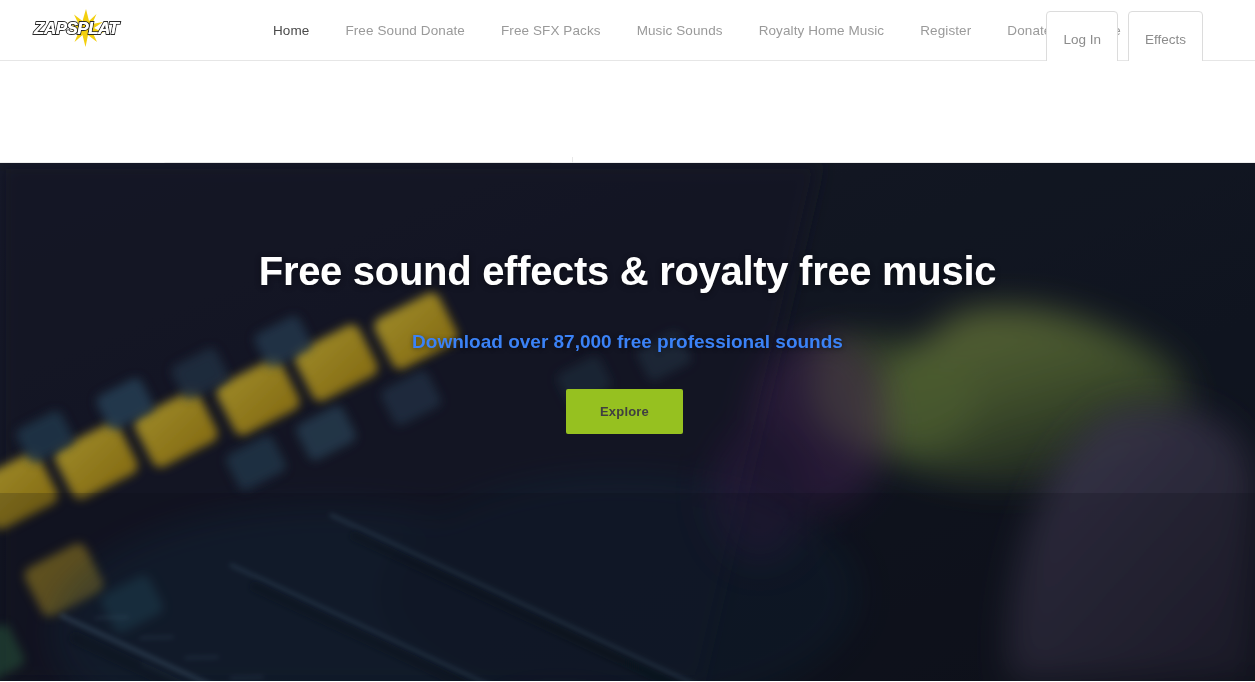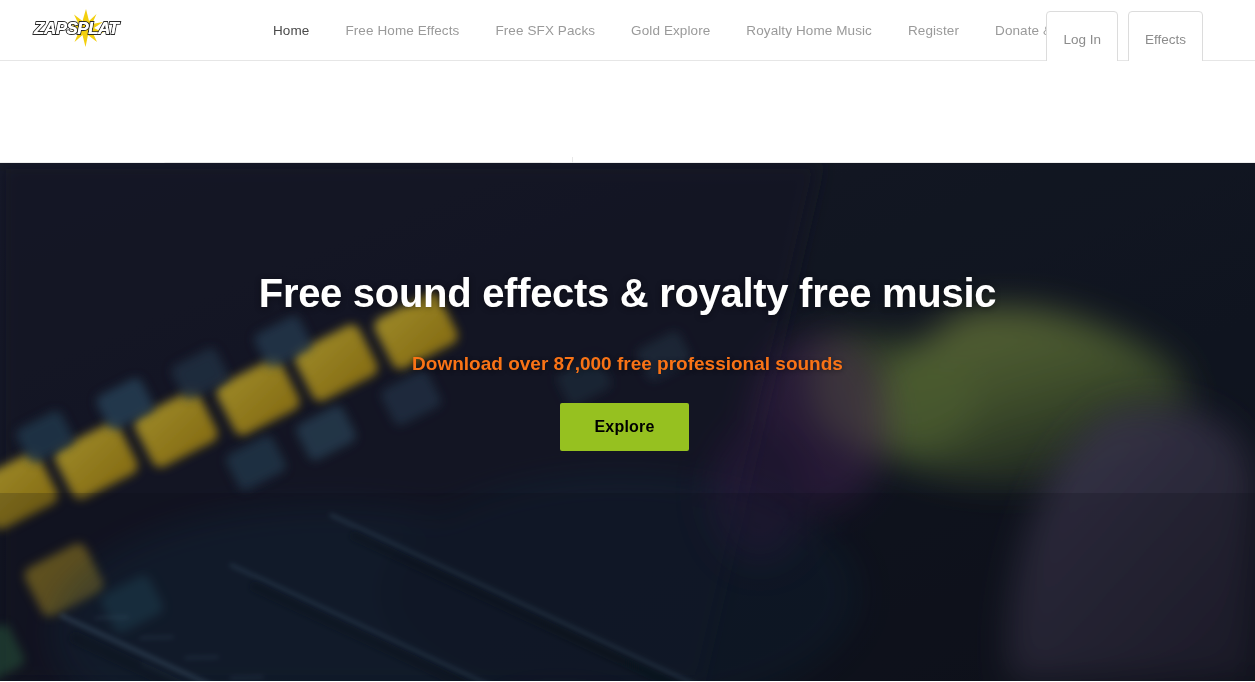--- a/index.html
+++ b/index.html
@@ -180,46 +180,47 @@
 
   .hero-content {
     position: absolute;
     left: 0; right: 0;
     top: 0;
     height: 100%;
     display: flex;
     flex-direction: column;
     align-items: center;
     justify-content: flex-start;
-    padding-top: 108px;
+    padding-top: 86px;
     z-index: 5;
+    gap: 8px;
   }
   .hero-title {
     font-size: 40px;
     font-weight: bold;
     color: #ffffff;
     letter-spacing: -0.3px;
     text-shadow: 0 1px 6px rgba(0,0,0,0.45);
     white-space: nowrap;
   }
   .hero-sub {
-    margin-top: 37px;
+    margin-top: 29px;
     font-size: 19px;
     font-weight: bold;
-    color: #f97316;
+    color: #3b82f6;
     text-shadow: 0 1px 5px rgba(0,0,0,0.45);
     white-space: nowrap;
   }
   .hero-btn {
     margin-top: 28px;
     margin-right: 6px;
     background: #96c120;
-    color: #000000;
+    color: #404040;
     border: none;
-    font-size: 16px;
+    font-size: 13px;
     font-weight: bold;
     font-family: "Liberation Sans", sans-serif;
     padding: 15px 34px;
     border-radius: 2px;
     cursor: pointer;
     letter-spacing: 0.2px;
   }
 </style>
 </head>
 <body>
@@ -231,23 +232,23 @@
       <g>
         <path d="M112 2 L118 26 L133 12 L124 32 L146 28 L128 40 L148 50 L125 48 L134 68 L116 54 L111 78 L105 54 L89 68 L97 49 L76 52 L94 40 L75 29 L97 32 L88 13 L105 26 Z" fill="#f2cc00" opacity="0.95"></path>
       </g>
       <text x="8" y="52" font-family="'Liberation Sans', sans-serif" font-size="34" font-weight="bold" font-style="italic" fill="#ffffff" stroke="#2b2b2b" stroke-width="4" paint-order="stroke" letter-spacing="-1">ZAPSPLAT</text>
       <text x="8" y="52" font-family="'Liberation Sans', sans-serif" font-size="34" font-weight="bold" font-style="italic" fill="#ffffff" letter-spacing="-1">ZAPSPLAT</text>
     </svg>
   </a>
 
   <nav class="nav">
     <a class="nav-item active" href="#">Home</a>
-    <a class="nav-item" href="#">Free Home Effects</a>
+    <a class="nav-item" href="#">Free Sound Donate</a>
     <a class="nav-item" href="#">Free SFX Packs</a>
-    <a class="nav-item" href="#">Gold Explore</a>
+    <a class="nav-item" href="#">Music Sounds</a>
     <a class="nav-item" href="#">Royalty Home Music</a>
     <a class="nav-item" href="#">Register</a>
     <a class="nav-item" href="#">Donate &amp; Upgrade</a>
   </nav>
 
   <div class="auth">
     <button class="auth-btn">Log In</button>
     <button class="auth-btn">Effects</button>
   </div>
 </header>

